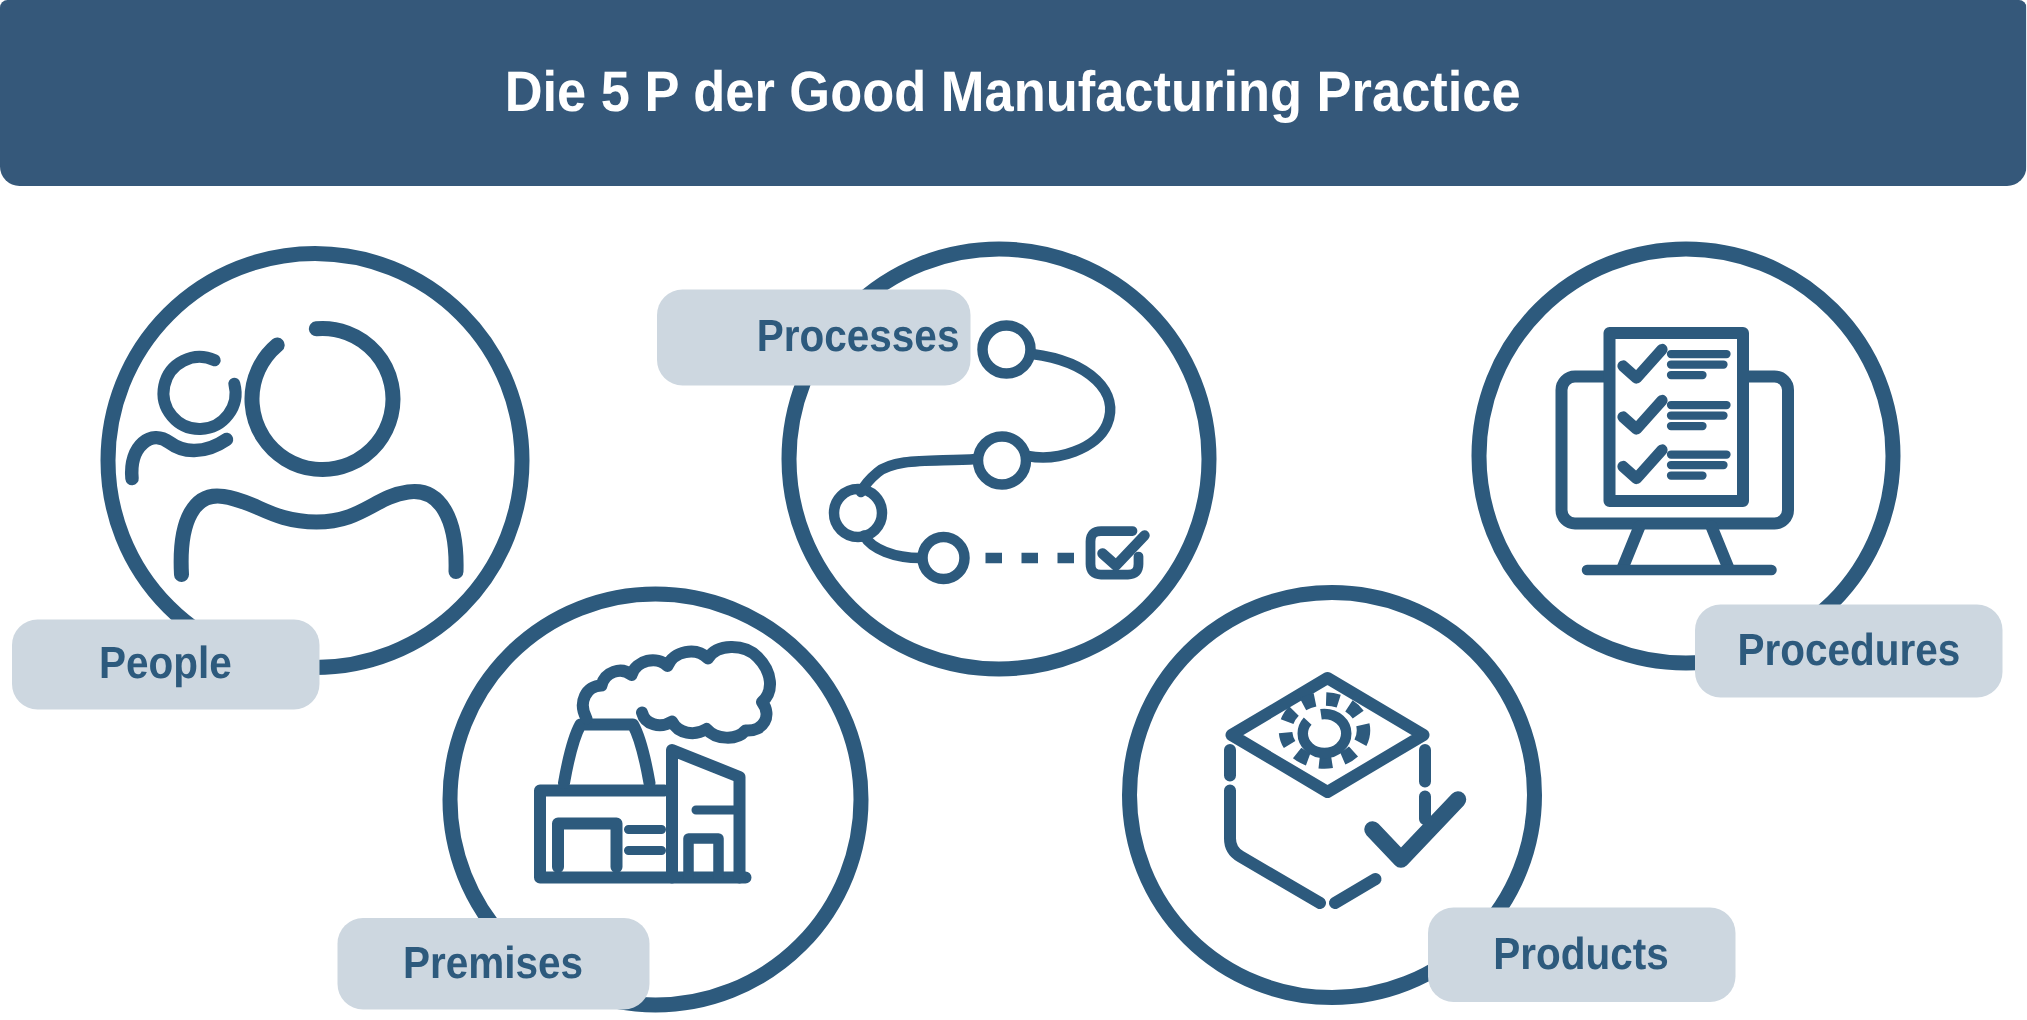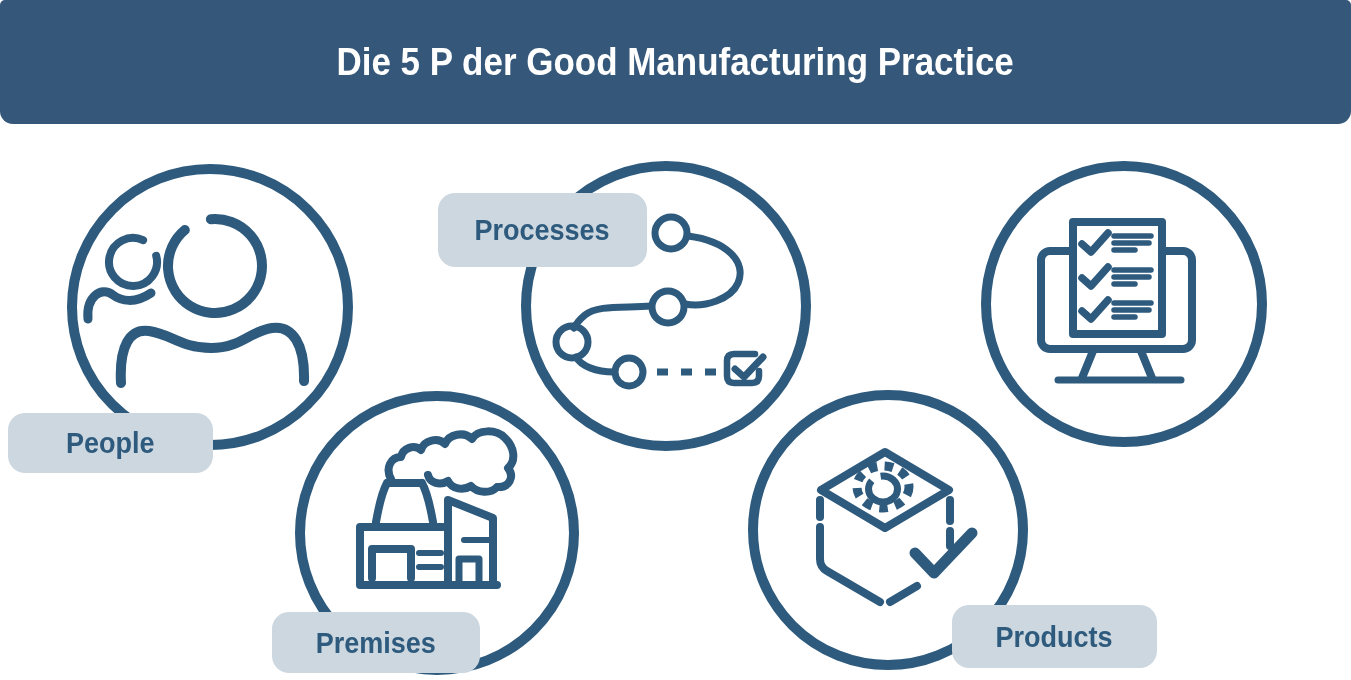--- a/index.html
+++ b/index.html
@@ -52,23 +52,23 @@
   }
   .chip-text {
     color: var(--label-text, #2D5A7D);
     font-weight: 700;
     font-size: 30px;
     transform: scaleX(0.9);
     transform-origin: center;
     white-space: nowrap;
   }
   .chip-people     { left: 8px;    top: 413px; width: 205px; height: 60px; text-align: right; }
-  .chip-processes  { left: 438px;  top: 193px; width: 209px; height: 74px; }
+  .chip-processes  { left: 438px;  top: 193px; width: 209px; height: 64px; justify-content: flex-end; }
   .chip-procedures { left: 1130px; top: 403px; width: 205px; height: 62px; }
-  .chip-premises   { left: 225px;  top: 612px; width: 208px; height: 61px; margin-left: 47px; }
+  .chip-premises   { left: 225px;  top: 612px; width: 208px; height: 61px; }
   .chip-products   { left: 952px;  top: 605px; width: 205px; height: 63px; border-radius: 17px; }
 </style>
 </head>
 <body>
 
 <div id="canvas">
 
   <div class="banner">
     <div class="banner-title">Die 5 P der Good Manufacturing Practice</div>
   </div>
@@ -146,20 +146,23 @@
       </g>
     </g>
   </svg>
 
   <div class="chip chip-people">
     <span class="chip-text">People</span>
   </div>
   <div class="chip chip-processes">
     <span class="chip-text">Processes</span>
   </div>
+  <div class="chip chip-procedures">
+    <span class="chip-text">Procedures</span>
+  </div>
   <div class="chip chip-premises">
     <span class="chip-text">Premises</span>
   </div>
   <div class="chip chip-products">
     <span class="chip-text">Products</span>
   </div>
 
 </div>
 
 </body></html>

